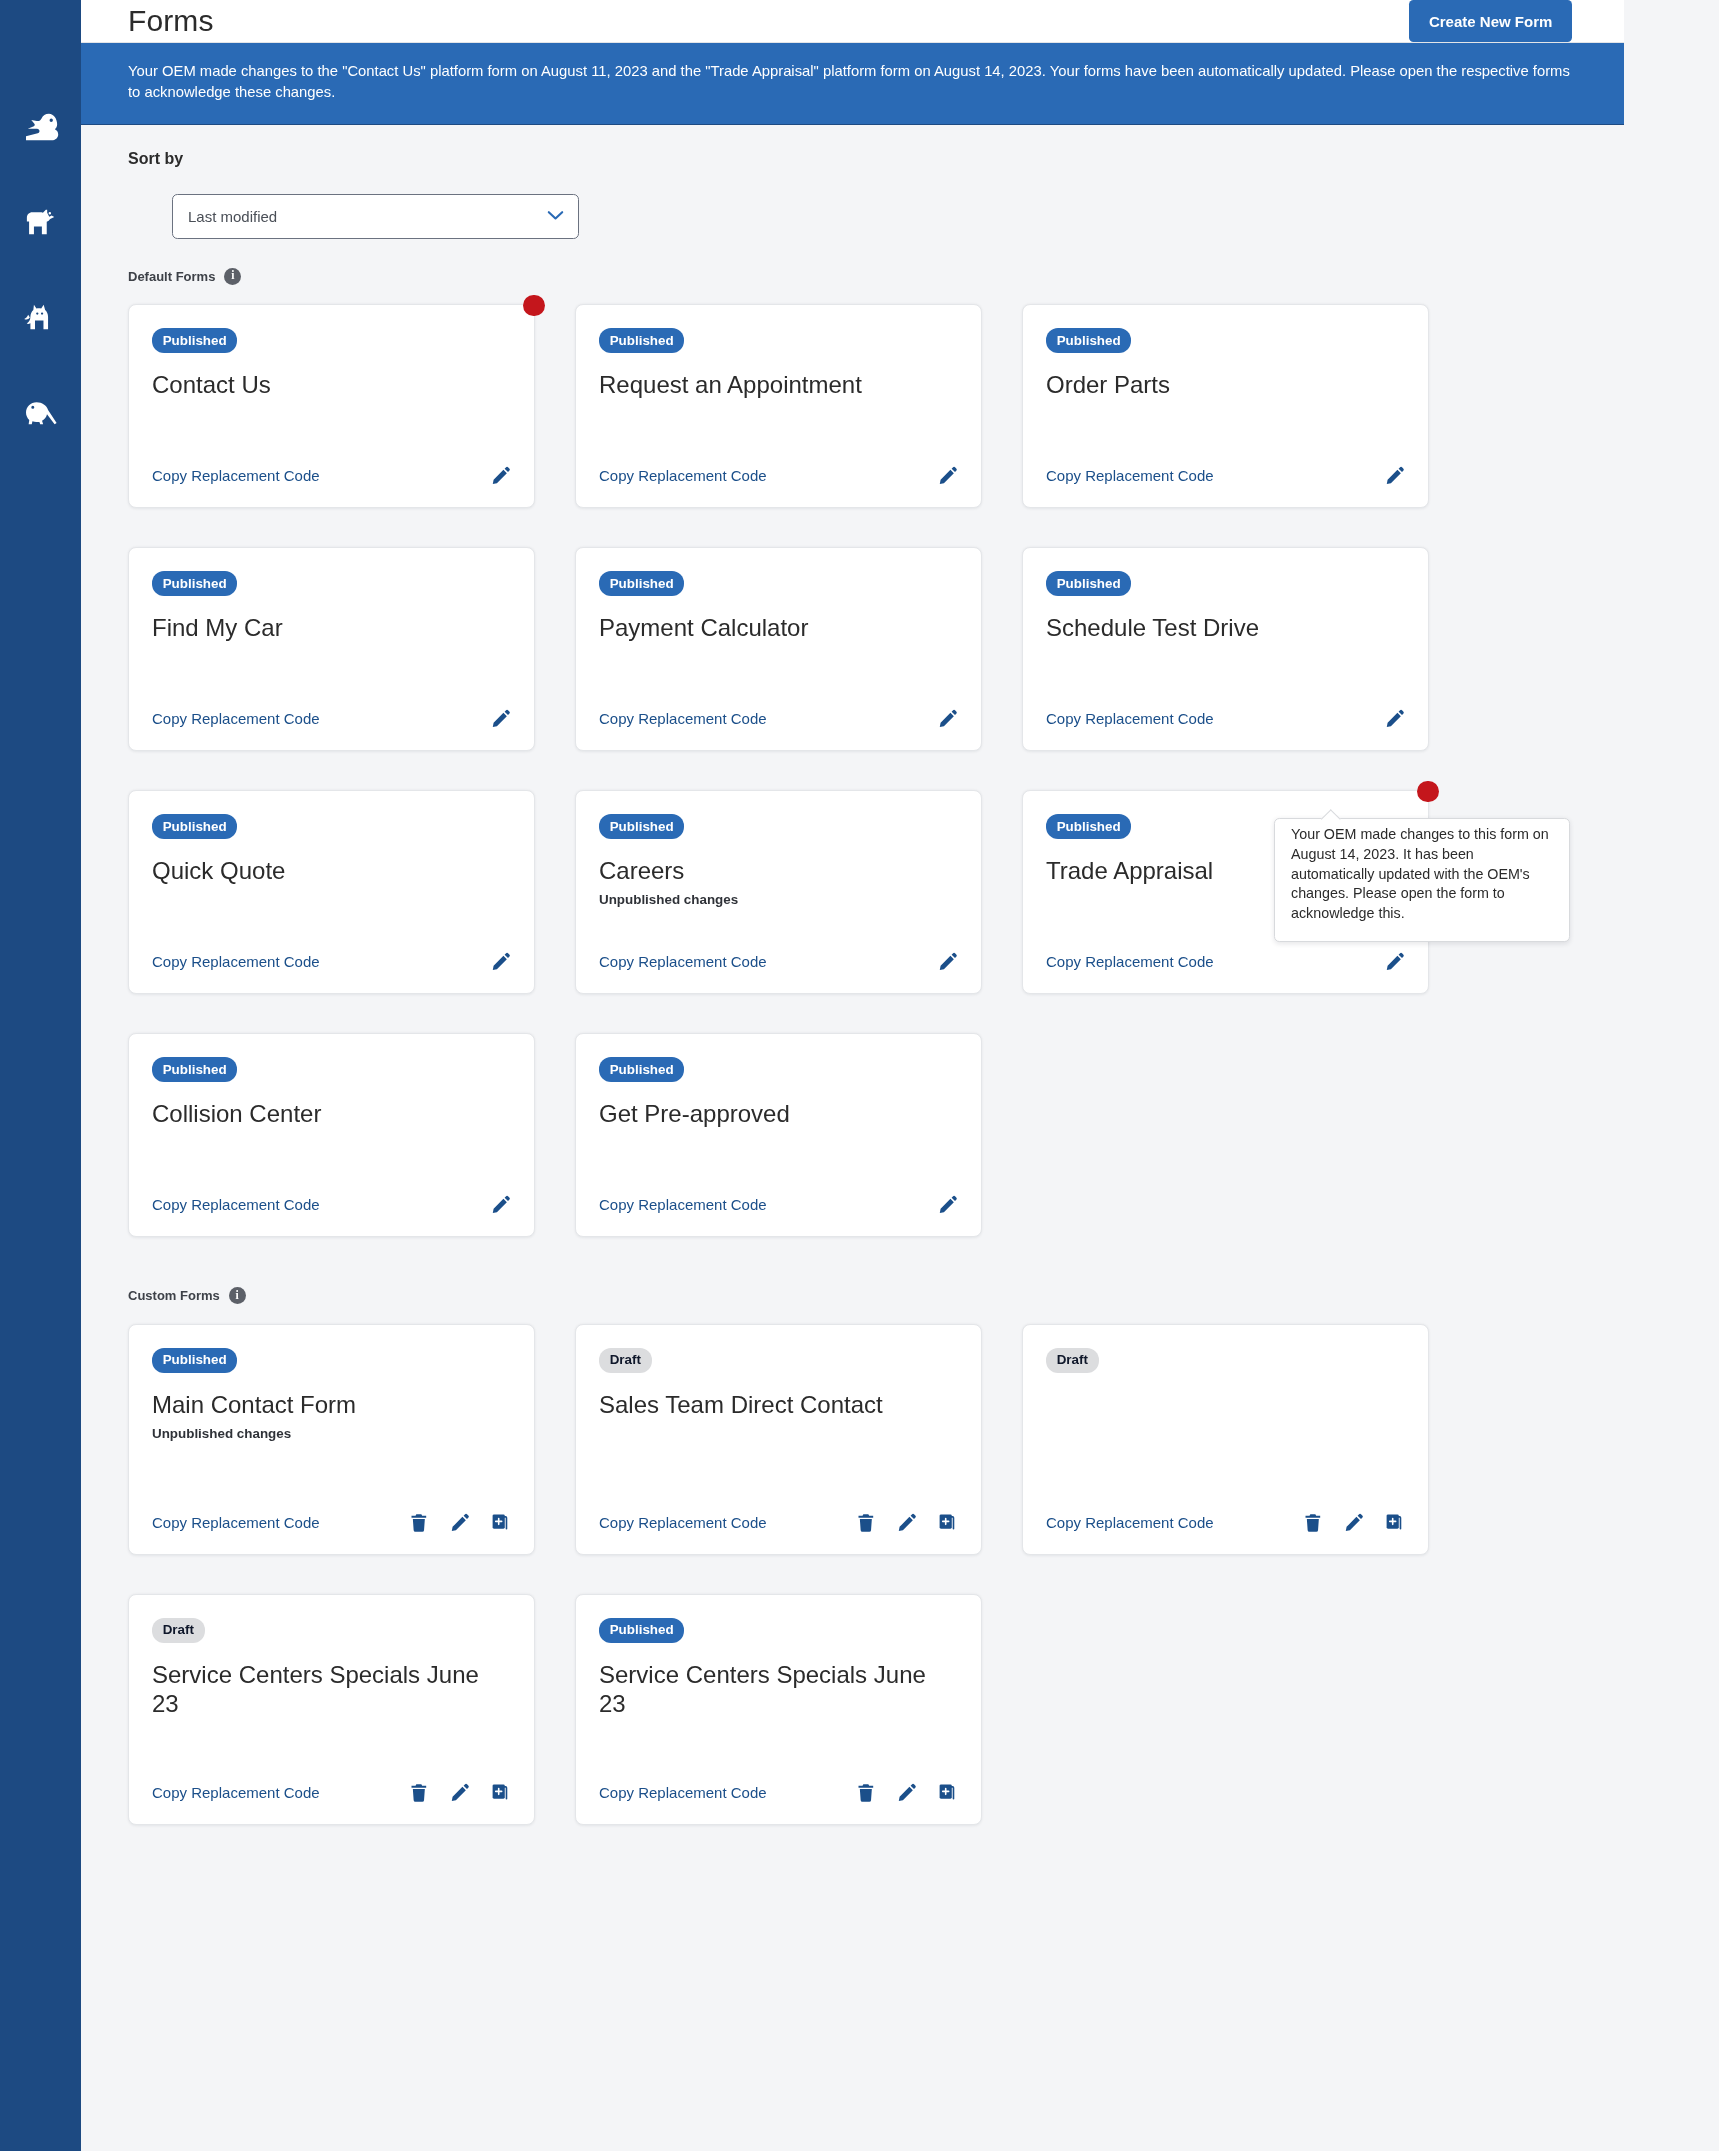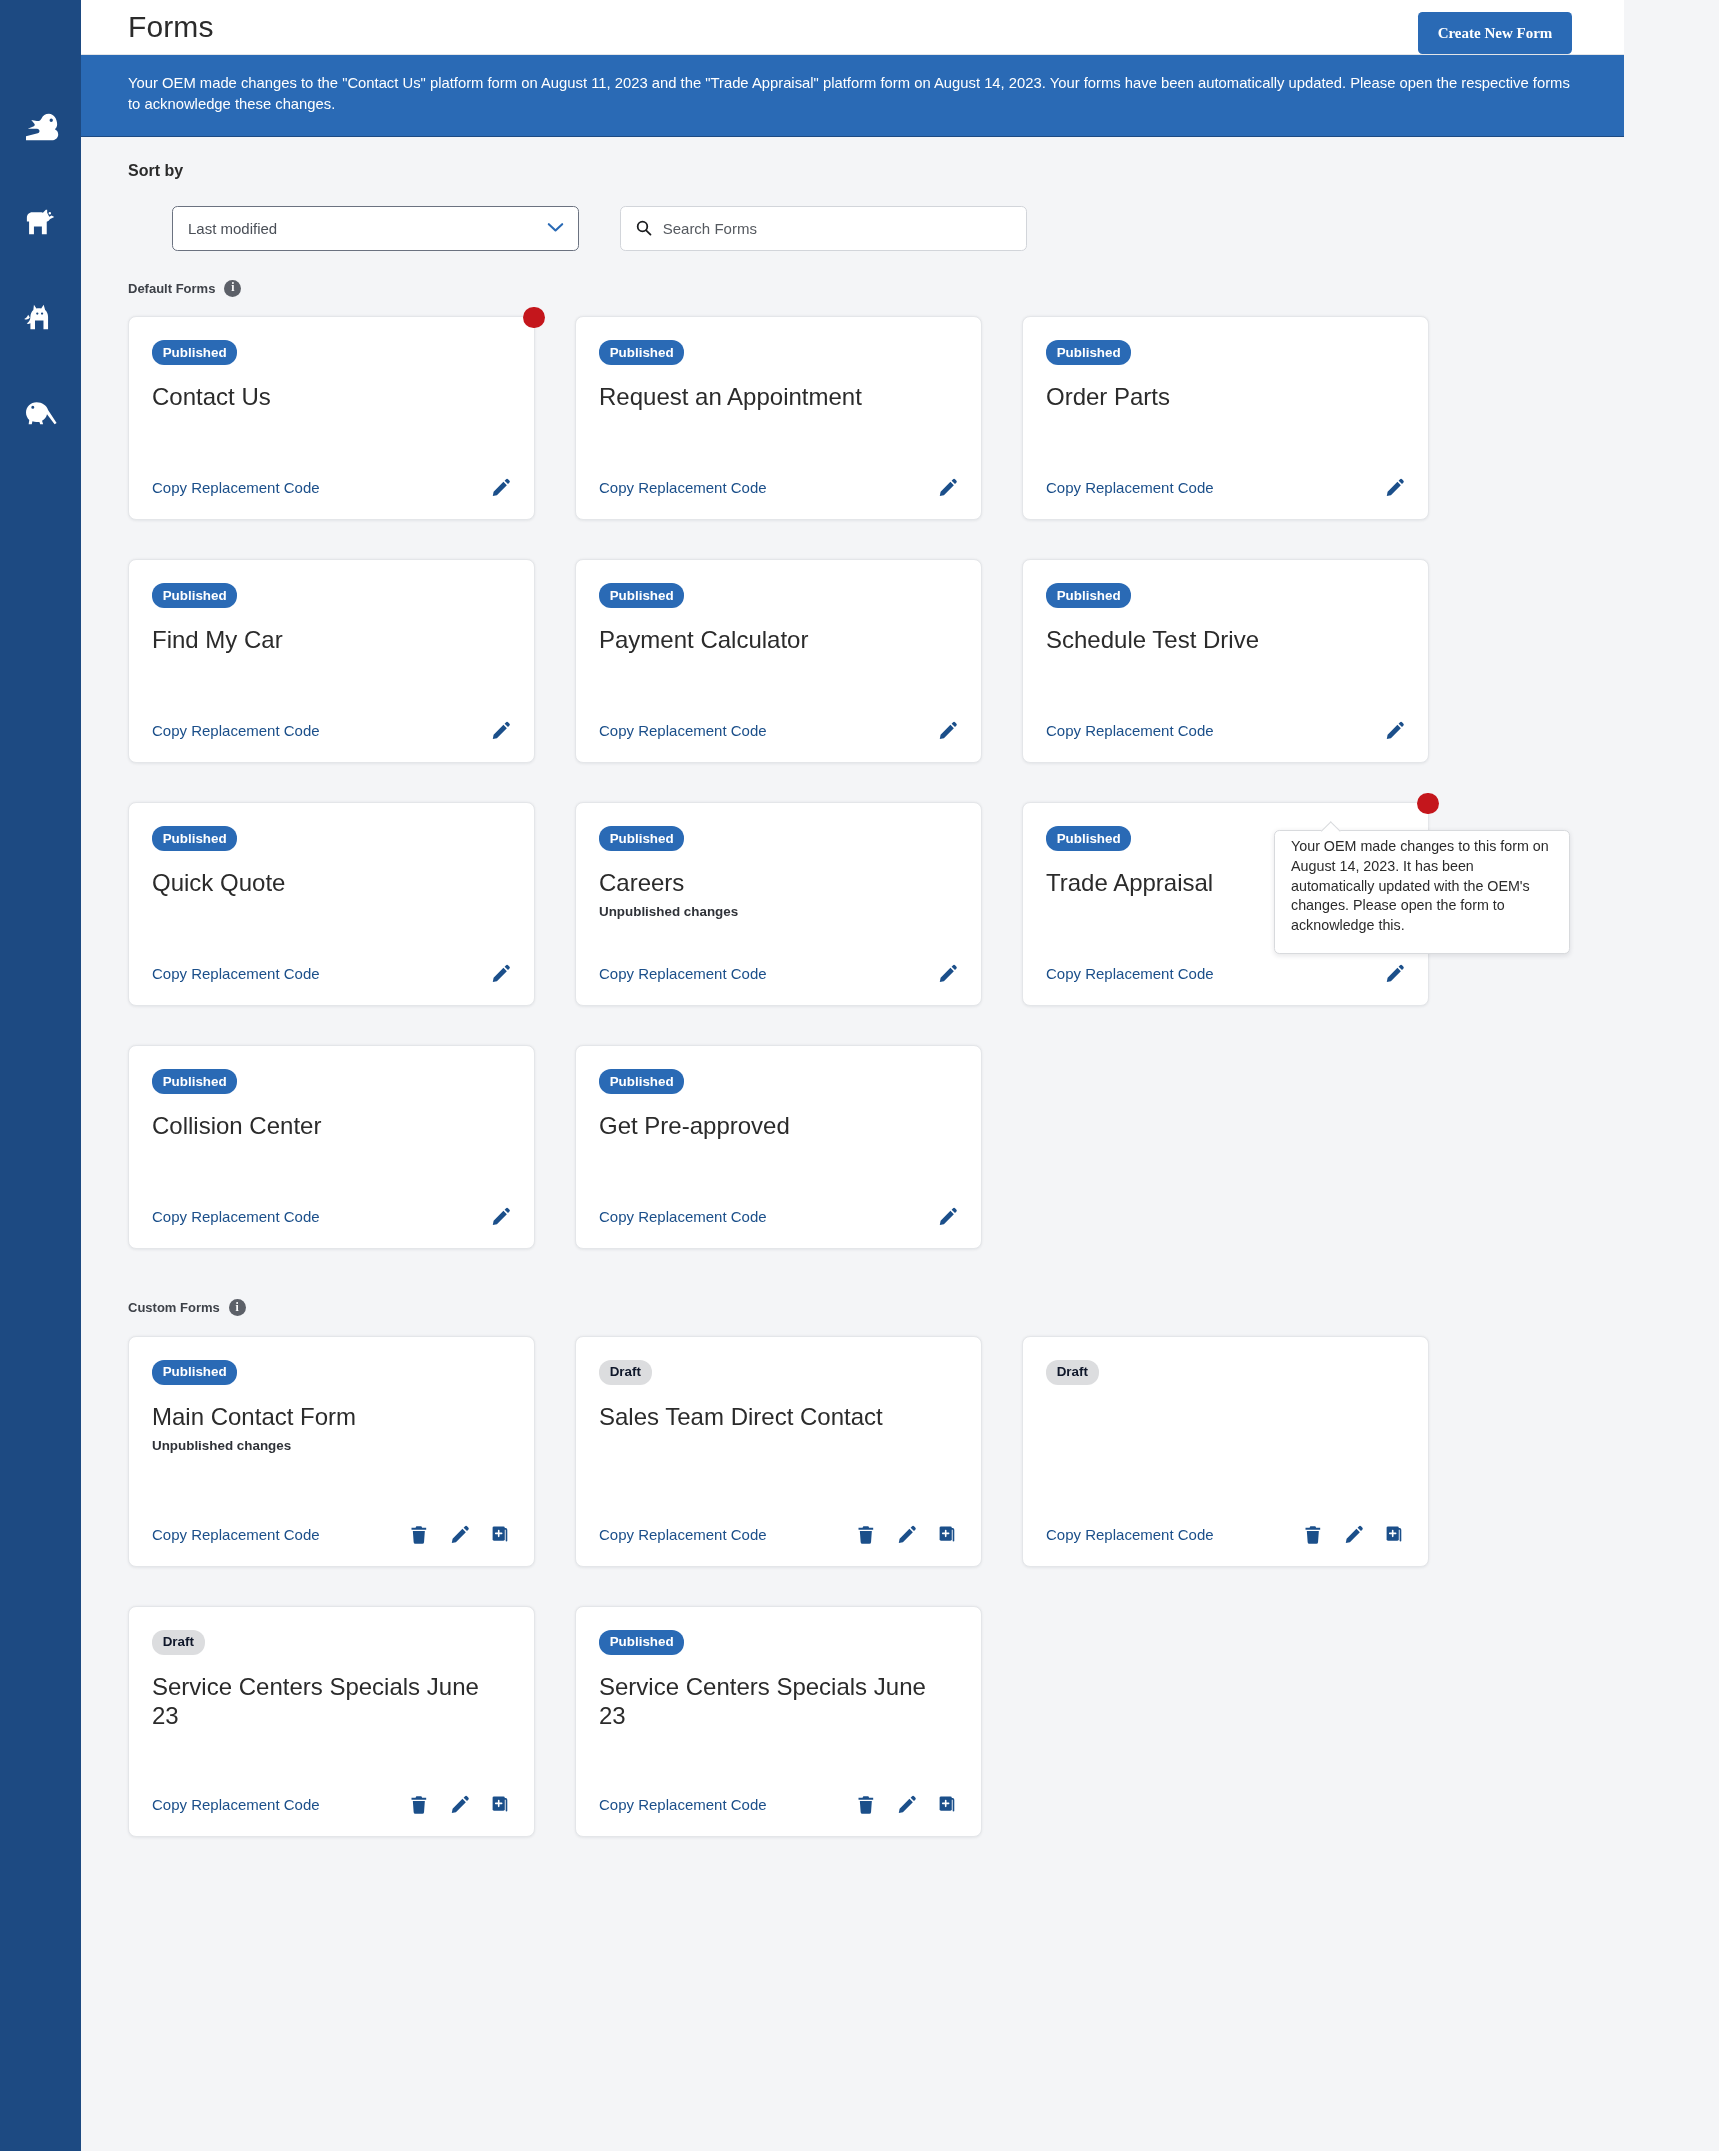--- a/index.html
+++ b/index.html
@@ -55,23 +55,22 @@
   }
   .btn-primary {
     background: #2a6ab5;
     color: #ffffff;
     border: none;
     border-radius: 4.5px;
     font-size: 15px;
     font-weight: bold;
     padding: 12.5px 19.7px;
     cursor: pointer;
-    font-family: Liberation Serif, serif;
+    font-family: Liberation Sans, sans-serif;
     white-space: nowrap;
-    margin-top: 12px;
   }
 
   
   .banner {
     background: #2a6ab5;
     color: #ffffff;
     padding: 18px 47px 19.7px 47px;
     font-size: 14.8px;
     line-height: 1.45;
     border-bottom: 1.8px solid #1d4a82;
@@ -303,29 +302,20 @@
       <div class="controls-row">
         <div class="select-wrap">
           <div class="select-box">Last modified</div>
           <span class="chevron">
             <svg width="17" height="10.7" viewBox="0 0 19 12" fill="none" stroke="#2a6ab5" stroke-width="2.4" stroke-linecap="round" stroke-linejoin="round">
               <path d="M2 2.5L9.5 9.5 17 2.5"></path>
             </svg>
           </span>
         </div>
 
-        <div class="search-wrap">
-          <span class="search-icon">
-            <svg width="16" height="16" viewBox="0 0 18 18" fill="none" stroke="#1b1c1f" stroke-width="2">
-              <circle cx="7.3" cy="7.3" r="5.4"></circle>
-              <path d="M11.4 11.7L16.3 16.4" stroke-linecap="round"></path>
-            </svg>
-          </span>
-          <input class="search-input" type="text" placeholder="Search Forms" style="">
-        </div>
       </div>
 
       <div class="section-head">
         <span class="section-title">Default Forms</span>
         <span class="info-icon">i</span>
       </div>
 
       <div class="grid" id="default-grid">
           <div class="card">
             <span class="red-dot"></span>

